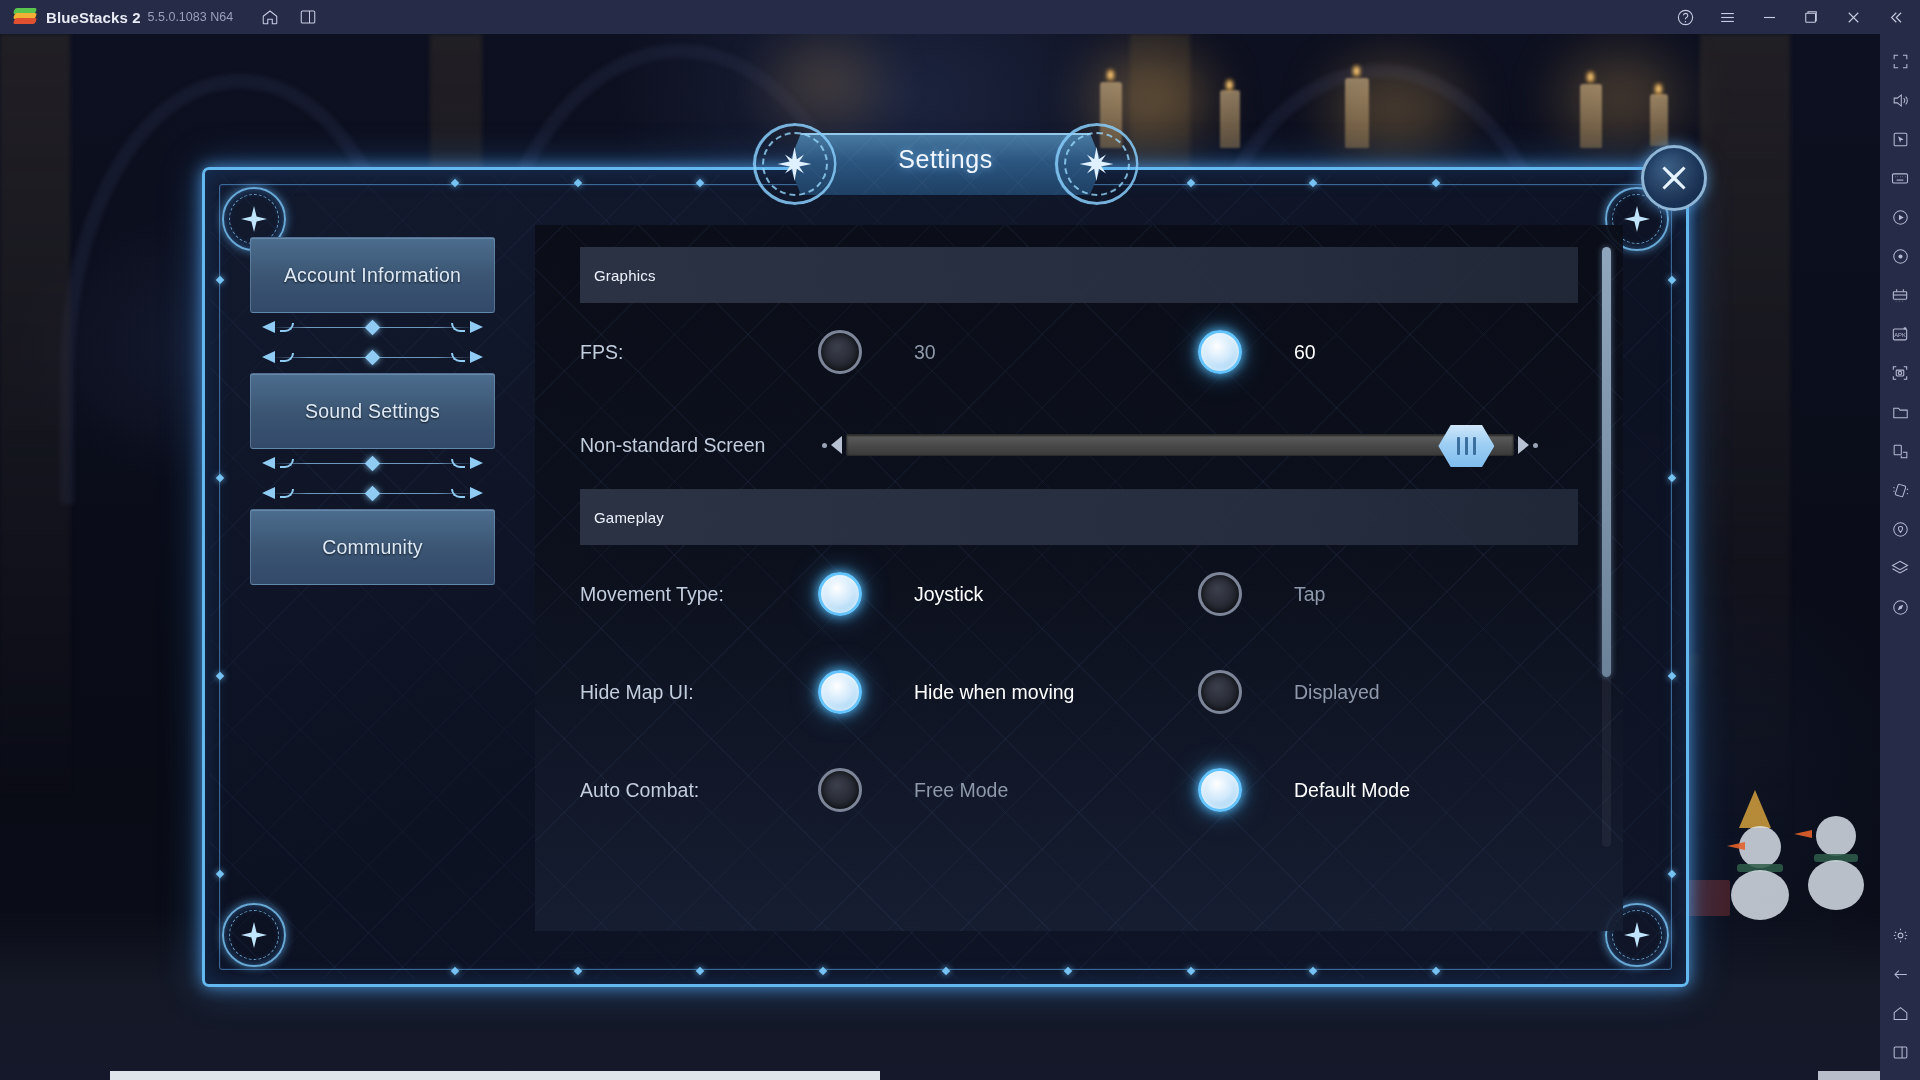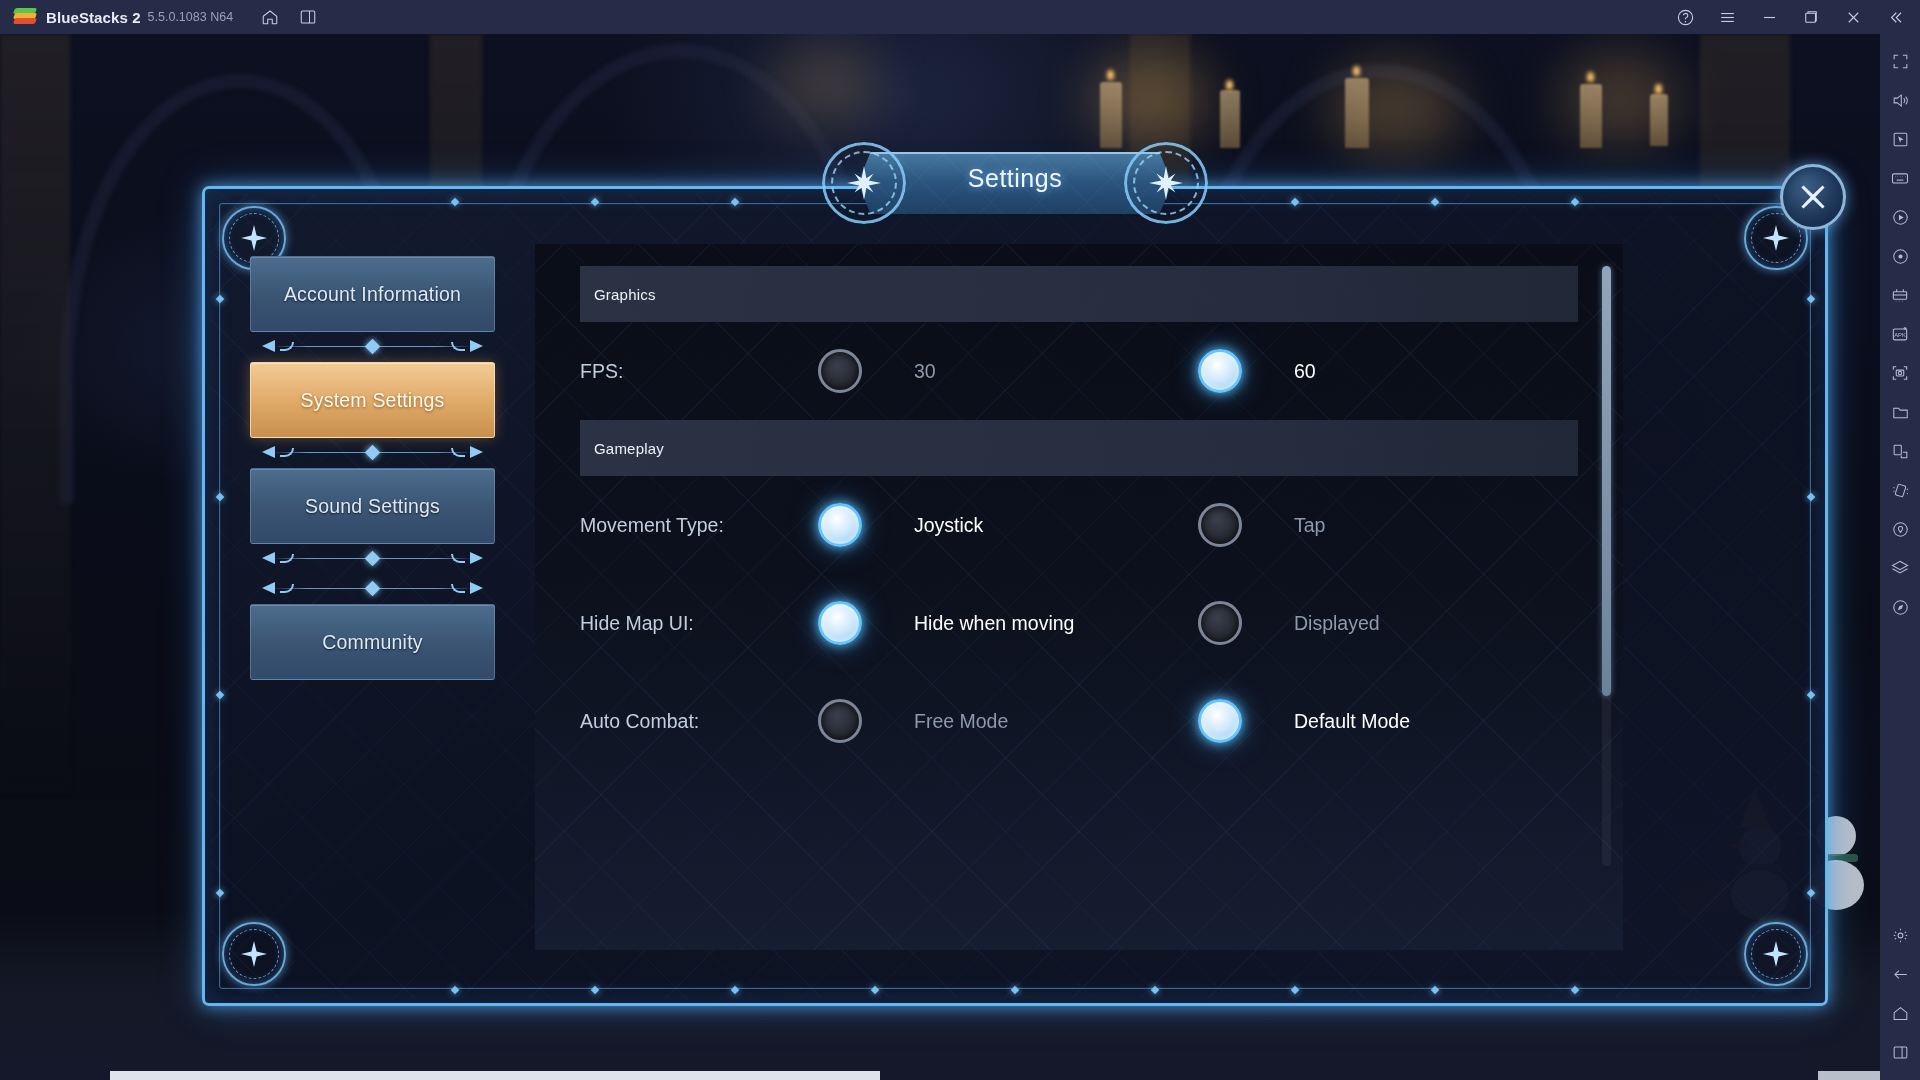--- a/index.html
+++ b/index.html
@@ -63,21 +63,21 @@
   .sm-body{ position:absolute; border-radius:50%; background:#dfe6ef; opacity:.82; }
   .sm-hat{ position:absolute; width:0;height:0; border-left:16px solid transparent;
      border-right:16px solid transparent; border-bottom:38px solid #d4a03c; opacity:.85;}
   .sm-nose{ position:absolute; width:0;height:0;border-top:4px solid transparent;
      border-bottom:4px solid transparent; border-right:18px solid #e2622b; opacity:.9;}
   .sm-scarf{ position:absolute; height:8px; background:#2f5d4a; border-radius:3px; opacity:.85;}
   .gift{ position:absolute; background:#7a2f33; opacity:.5; border-radius:2px;}
 
   
   #modal{
-    position:absolute; left:202px; top:152px; width:1626px; height:820px; z-index:20;
+    position:absolute; left:202px; top:133px; width:1487px; height:820px; z-index:20;
   }
   #modal-outer{
     position:absolute; inset:0; border-radius:7px;
     border:3px solid #64b8f0;
     box-shadow:0 0 16px rgba(88,172,245,.75), 0 0 40px rgba(60,140,230,.40),
                inset 0 0 26px rgba(40,110,200,.30);
     background:linear-gradient(160deg, rgba(18,26,46,.97), rgba(13,18,34,.98) 55%, rgba(16,22,40,.97));
   }
   
   #lattice{
@@ -383,23 +383,20 @@
         <span>Account Information</span>
       </div>
       <div class="nav-sep">
         <div class="line"></div>
           <div class="arw l"></div>
           <div class="curl l"></div>
         <div class="mid"></div>
           <div class="curl r"></div>
           <div class="arw r"></div>
       </div>
-      <div class="nav-btn active">
-        <span>System Settings</span>
-      </div>
       <div class="nav-sep">
         <div class="line"></div>
           <div class="arw l"></div>
           <div class="curl l"></div>
         <div class="mid"></div>
           <div class="curl r"></div>
           <div class="arw r"></div>
       </div>
       <div class="nav-btn">
         <span>Sound Settings</span>
@@ -438,20 +435,36 @@
         <div class="opt opt-a">
           <div class="radio off"></div>
           <div class="opt-label unsel">30</div>
         </div>
         <div class="opt opt-b">
           <div class="radio on"></div>
           <div class="opt-label sel">60</div>
         </div>
       </div>
 
+      <div class="row" style="height:88px;">
+        <div class="row-label">Non-standard Screen</div>
+        <div class="slider-wrap" style="margin-left:12px; margin-right:40px;">
+          <div class="sl-dot"></div>
+          <div class="sl-chev l"></div>
+          <div class="sl-track">
+            <div class="sl-handle" style="left:calc(93% - 28px);">
+              <i></i>
+                <i></i>
+                <i></i>
+            </div>
+          </div>
+          <div class="sl-chev r"></div>
+          <div class="sl-dot"></div>
+        </div>
+      </div>
 
       <div class="sec-head">
         <span>Gameplay</span>
       </div>
 
       <div class="row">
         <div class="row-label">Movement Type:</div>
         <div class="opt opt-a">
           <div class="radio on"></div>
           <div class="opt-label sel">Joystick</div>

